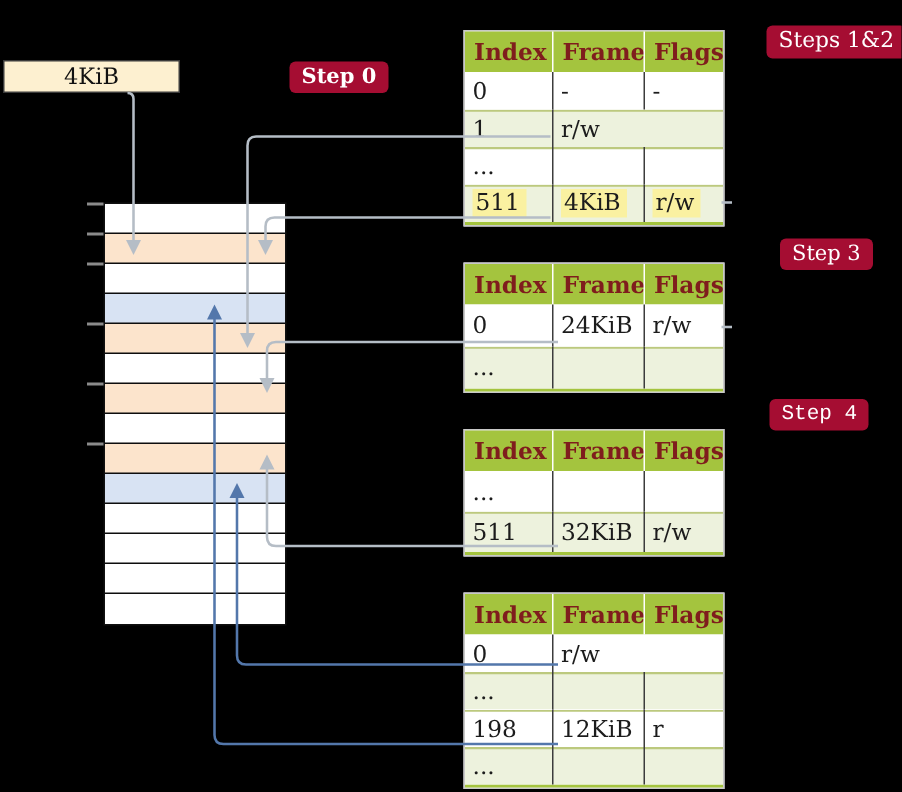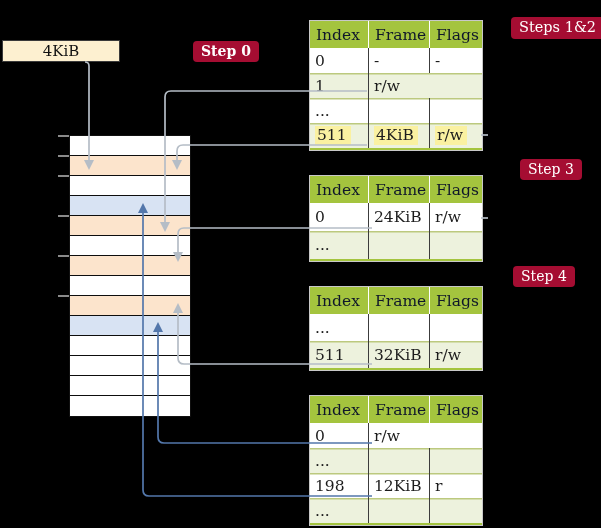--- a/index.html
+++ b/index.html
@@ -41,21 +41,21 @@
   .tick { position:absolute; left:58px; width:11px; height:2px; background:var(--tick_gray); }
 
   
   .ptable {
     position:absolute; left:309px; width:172px;
     border:1.5px solid var(--border_gray);
     background:#fff;
   }
   .thead {
     display:flex; background:var(--header_green); height:27px;
-    color:#0f172a; font-weight:normal; font-size:15.5px;
+    color:#7f1d1d; font-weight:bold; font-size:15.5px;
   }
   .th { box-sizing:border-box; padding-left:6px; display:flex; align-items:center; }
   .th + .th { border-left:1.5px solid #fff; }
   .c-index { width:58px; } .c-frame { width:61px; } .c-flags { width:53px; }
   .tbody { border-bottom:2.5px solid var(--header_green); }
   .trow { display:flex; }
   .trow + .trow { box-shadow: inset 0 1.5px 0 #bcc97e; }
   .trow.white { background:#fff; }
   .trow.pale  { background:var(--pale_green); }
   .td {
@@ -81,21 +81,21 @@
 </head>
 <body>
 
 <div class="frame-box">
   <span>4KiB</span>
 </div>
 
 <div class="badge" style="left:193px; top:41px;font-weight:bold;">Step 0</div>
 <div class="badge" style="left:511px; top:17px; font-size:14.5px;">Steps 1&amp;2</div>
 <div class="badge" style="left:520px; top:159px;">Step 3</div>
-<div class="badge" style="left:513px; top:266px;">Step 4</div>
+<div class="badge" style="left:513px; top:266px;font-family:Liberation Mono, monospace;">Step 4</div>
 
 <div class="stack">
     <div class="mrow white"></div>
     <div class="mrow peach"></div>
     <div class="mrow white"></div>
     <div class="mrow blue"></div>
     <div class="mrow peach"></div>
     <div class="mrow white"></div>
     <div class="mrow peach"></div>
     <div class="mrow white"></div>

